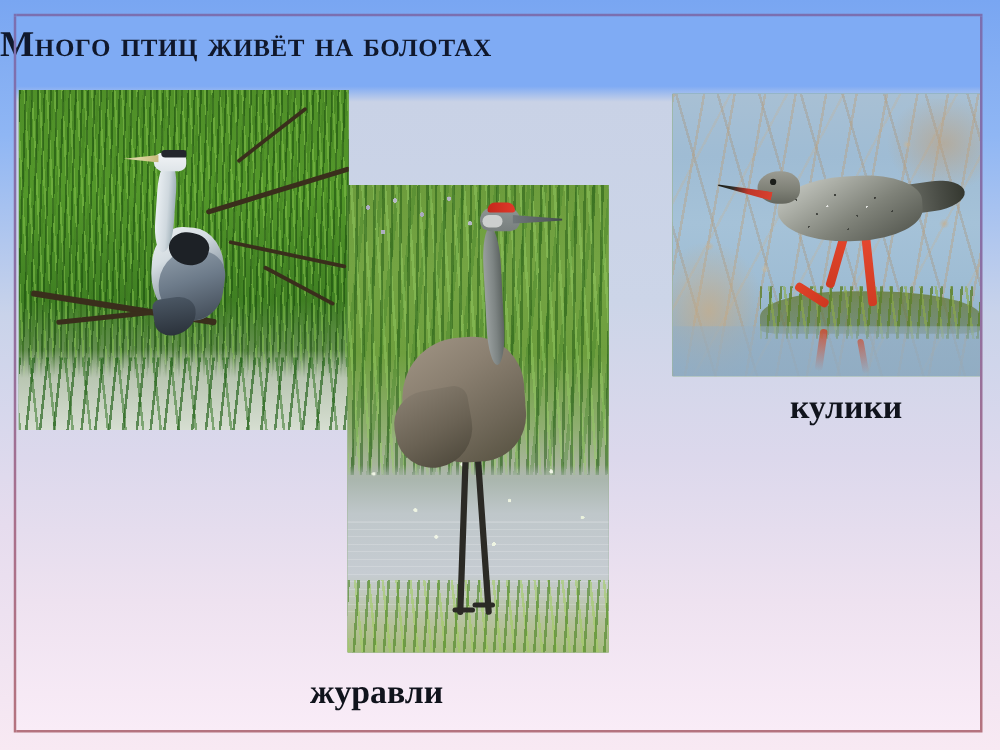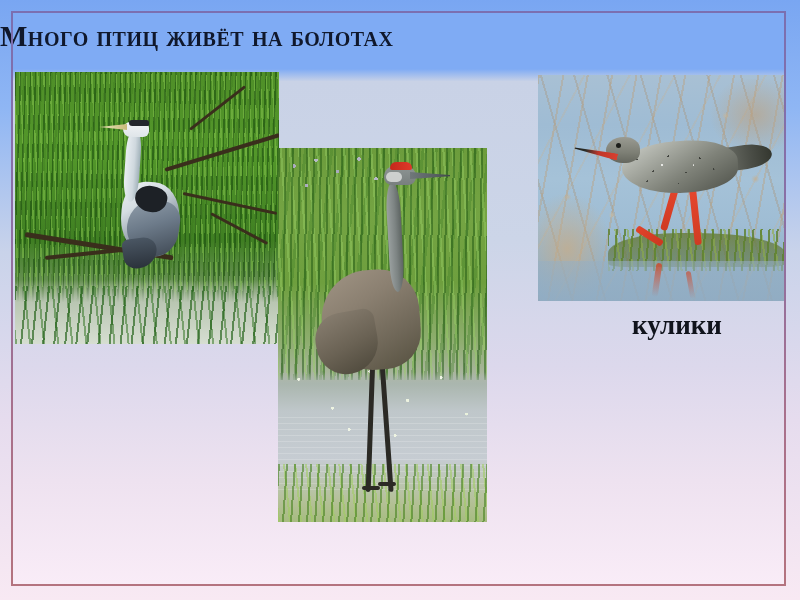--- a/index.html
+++ b/index.html
@@ -465,14 +465,15 @@
       <div class="speckle"></div>
       <div class="head"></div>
       <div class="eye"></div>
       <div class="bill"></div>
     </div>
   </div>
 
 
   <div class="label" id="label-waders">кулики</div>
 
+  <div class="label" id="label-cranes">журавли</div>
 
 </div>
 
 </body></html>

